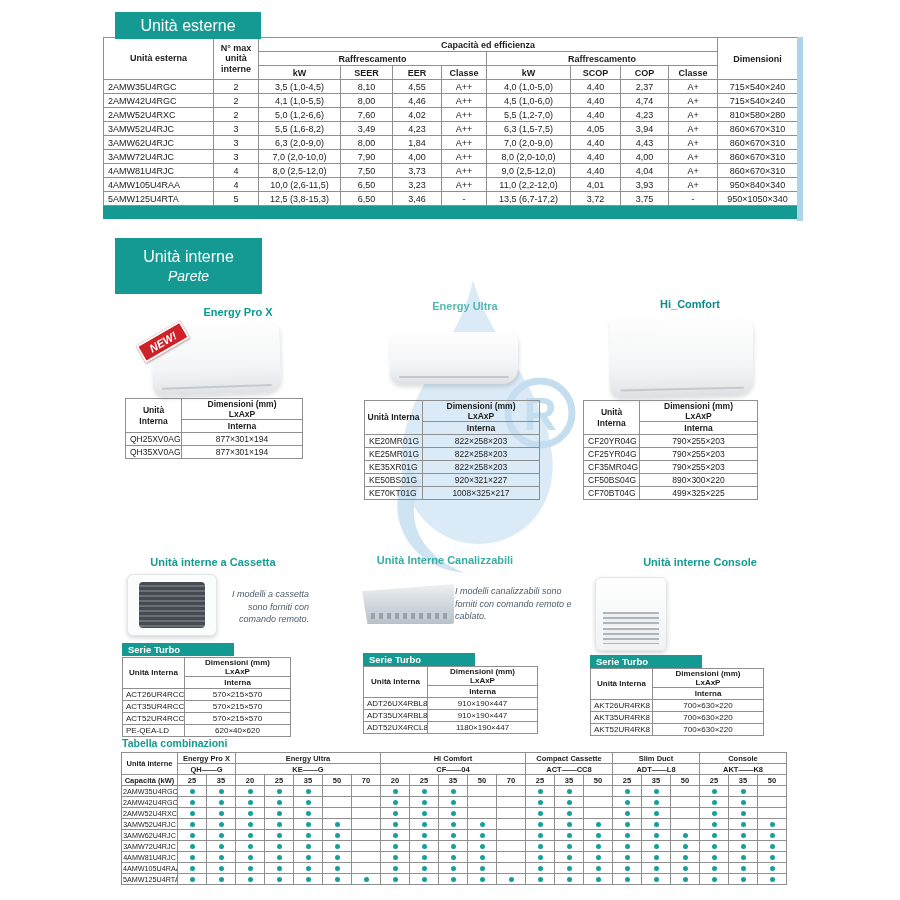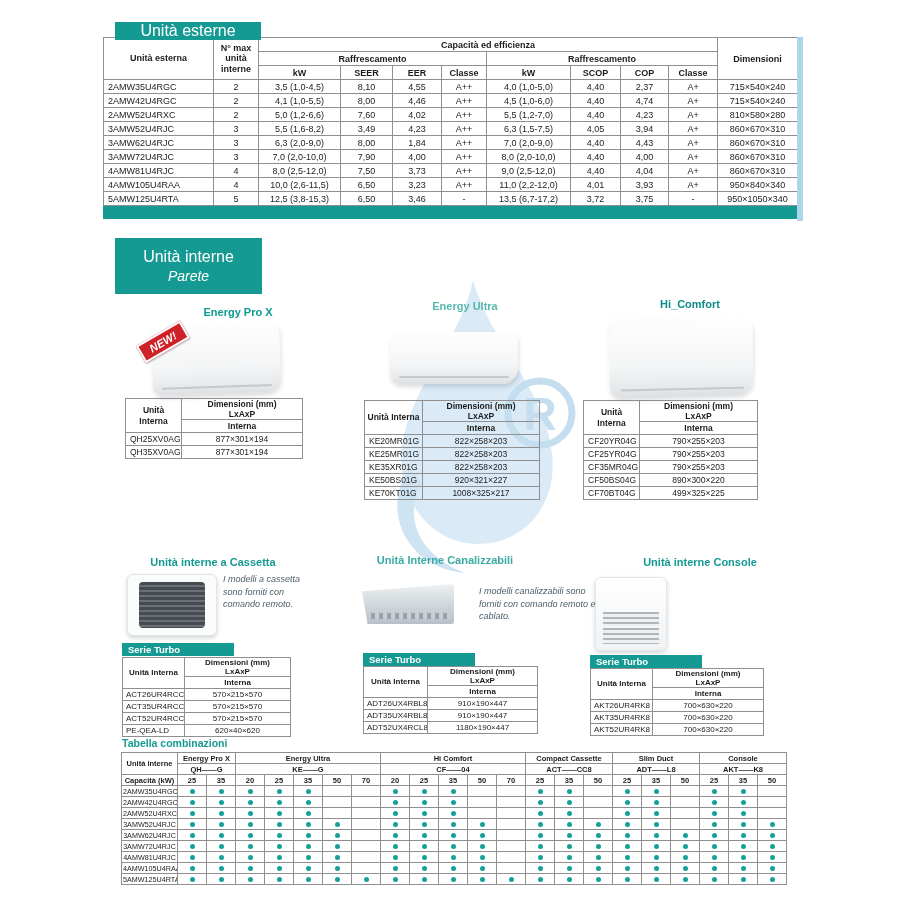--- a/index.html
+++ b/index.html
@@ -1,21 +1,21 @@
 <!DOCTYPE html>
 <html><head>
 <meta charset="utf-8">
 <style>
   html,body{margin:0;padding:0;background:#fff;}
   .page{position:relative;width:900px;height:900px;background:#ffffff;overflow:hidden;
         font-family:"Liberation Sans",sans-serif;color:#1c1c1c;}
   
   .hdr-box{position:absolute;background:#149a92;color:#fff;display:flex;flex-direction:column;
            align-items:center;justify-content:center;z-index:2;}
-  #hdr-outdoor{left:115px;top:22px;width:146px;height:18px;font-size:16px;}
+  #hdr-outdoor{left:115px;top:12px;width:146px;height:27px;font-size:16px;}
   #hdr-indoor{left:115px;top:238px;width:147px;height:56px;}
   #hdr-indoor .l1{font-size:16px;}
   #hdr-indoor .l2{font-size:14px;font-style:italic;margin-top:2px;}
   
   #watermark{position:absolute;left:350px;top:268px;width:280px;height:310px;z-index:0;opacity:.85;}
   
   table{border-collapse:collapse;table-layout:fixed;background:transparent;}
   td,th{border:1px solid #8f8f8f;text-align:center;padding:0 2px;overflow:hidden;
         white-space:nowrap;font-weight:normal;}
   th{font-weight:bold;}
@@ -47,22 +47,22 @@
   #wall-img-2{left:612px;top:318px;width:146px;height:78px;transform:perspective(300px) rotateY(12deg);}
   .new-badge{position:absolute;left:-14px;top:6px;z-index:2;background:#cf2128;color:#fff;
              border:2px solid #fff;box-shadow:0 1px 2px rgba(0,0,0,.3);
              transform:rotate(-28deg);padding:2px 9px;font-size:11px;font-weight:bold;font-style:italic;}
   
   .sec-title{position:absolute;z-index:1;text-align:center;font-weight:bold;font-size:11px;}
   #oth-title-0{left:118px;top:556px;width:190px;color:#149a92;}
   #oth-title-1{left:350px;top:554px;width:190px;color:#3aaca4;}
   #oth-title-2{left:605px;top:556px;width:190px;color:#149a92;}
   .desc{position:absolute;z-index:1;font-size:9px;font-style:italic;color:#4d5f6b;line-height:1.4;}
-  #oth-desc-0{left:223px;top:573px;width:86px;}
-  #oth-desc-1{left:455px;top:585px;width:118px;padding-left:24px;}
+  #oth-desc-0{left:223px;top:588px;width:86px;text-align:right;}
+  #oth-desc-1{left:455px;top:585px;width:118px;}
   #oth-desc-2{left:675px;top:585px;width:92px;}
   .serie-bar{position:absolute;z-index:1;background:#149a92;color:#fff;font-weight:bold;
              font-size:9.5px;padding:1px 6px;width:100px;}
   #oth-serie-0{left:122px;top:643px;}
   #oth-serie-1{left:363px;top:653px;}
   #oth-serie-2{left:590px;top:655px;}
   .oth-table{position:absolute;font-size:8px;z-index:1;}
   .oth-table td,.oth-table th{height:11px;}
   .oth-table th.unit{white-space:normal;line-height:1.2;}
   .oth-table td.model{text-align:left;padding-left:3px;}

